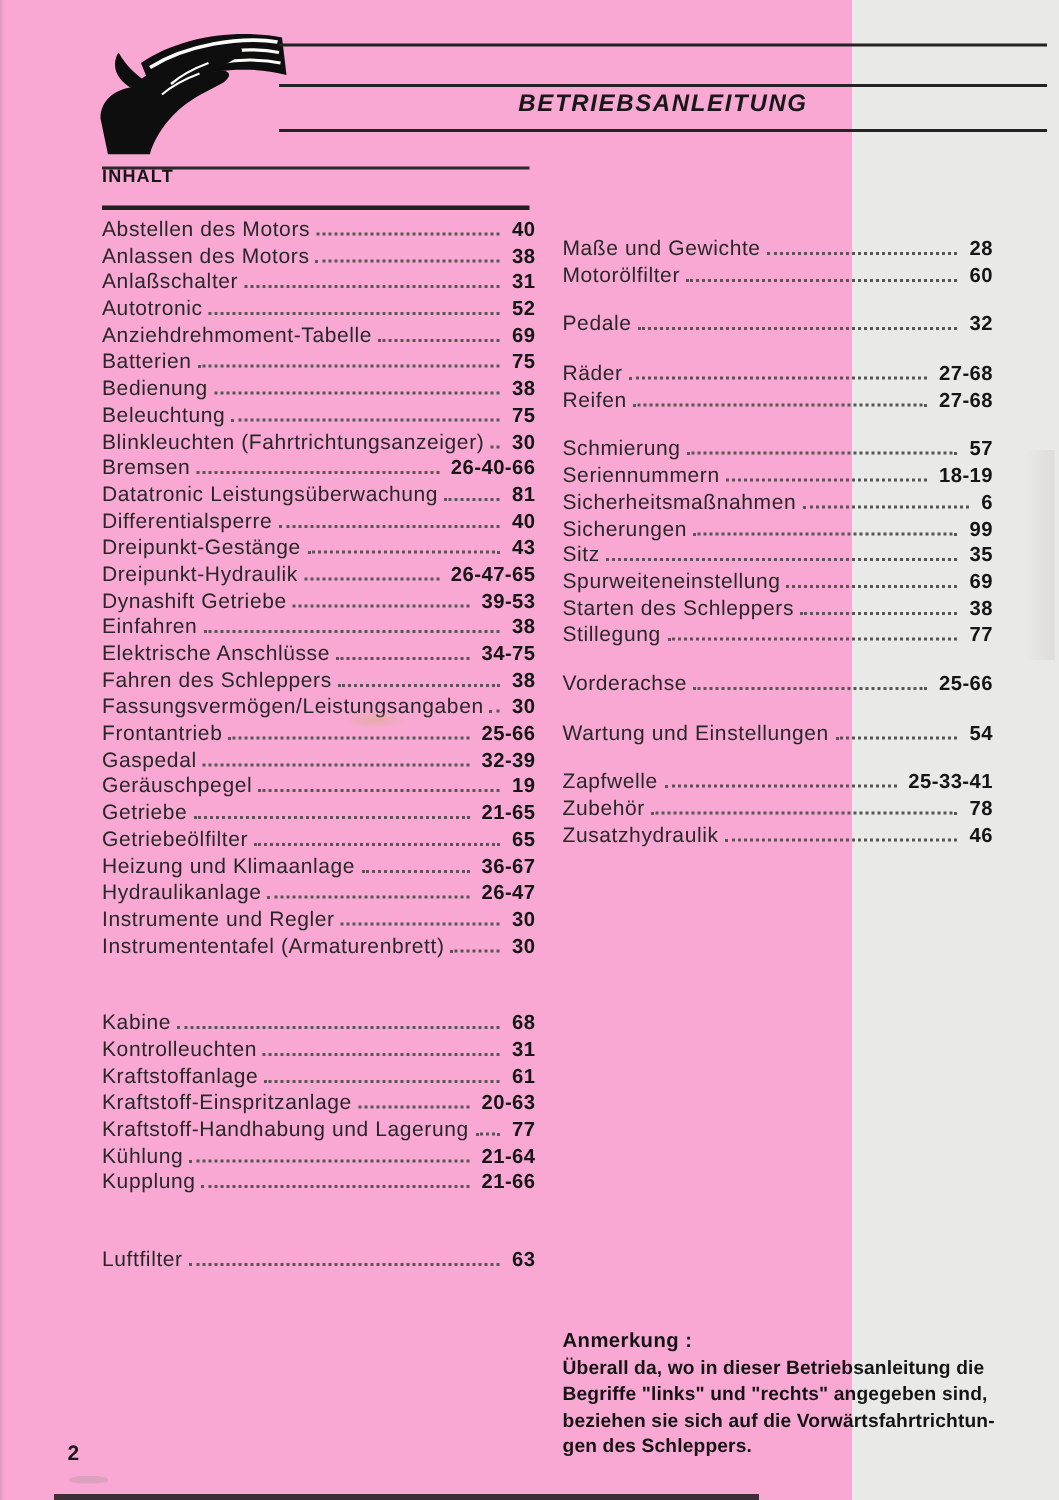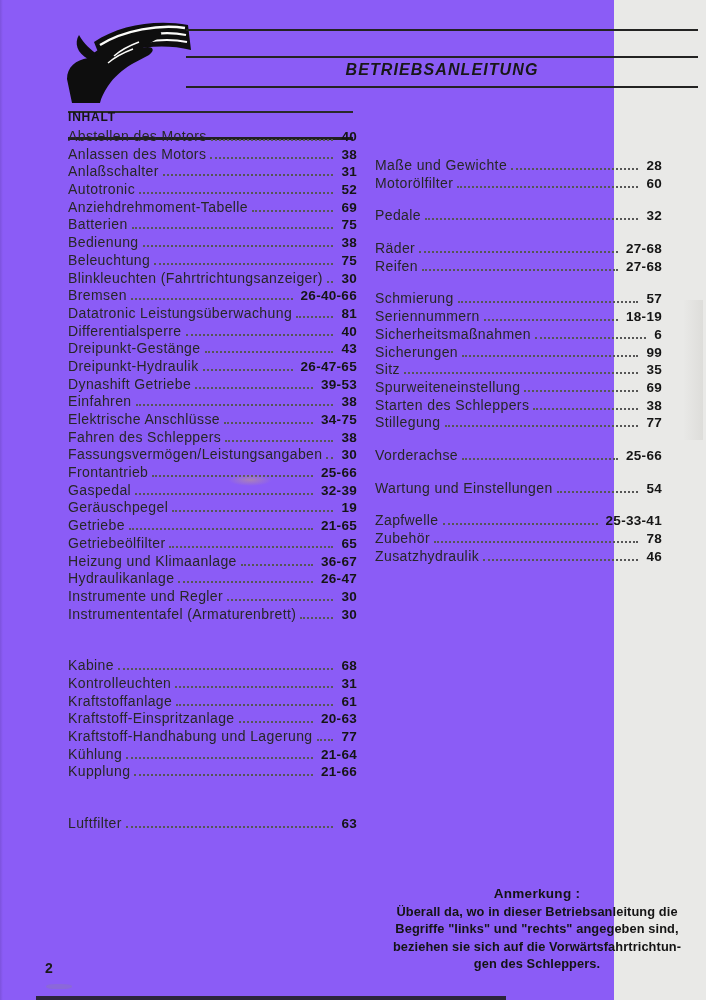--- a/index.html
+++ b/index.html
@@ -2,22 +2,22 @@
 <html><head>
 <meta charset="utf-8">
 <style>
   html,body{margin:0;padding:0;}
   body{
     width:706px;height:1000px;overflow:hidden;
     background:#e9e9e7;
     font-family:"Liberation Sans","DejaVu Sans",sans-serif;
   }
   .page{
-    position:relative;width:614px;height:1000px;
-    background:#8b5cf6;color:#1d1d1d;
+    position:relative;width:568px;height:1000px;
+    background:#f9a8d4;color:#1d1d1d;
   }
   
   .page::before{
     content:"";position:absolute;left:0;top:0;width:3px;height:100%;
     background:linear-gradient(to right,rgba(0,0,0,0.10),rgba(0,0,0,0));
   }
   
   .logo{position:absolute;left:64px;top:15px;width:128px;height:88px;}
   .hline{position:absolute;left:186px;width:512px;height:2px;background:#232323;}
   .hl1{top:29px;}
@@ -30,42 +30,42 @@
   }
   
   .inhalt-line-top{position:absolute;left:68px;top:111px;width:285px;height:1.5px;background:#2a2a2a;}
   .inhalt-title{
     position:absolute;left:68px;top:110px;font-size:12px;font-weight:bold;
     letter-spacing:0.8px;color:#161616;
   }
   .inhalt-line-bottom{position:absolute;left:68px;top:137px;width:285px;height:2.5px;background:#202020;}
   
   .col{position:absolute;}
-  .col-left{left:68px;top:128px;width:289px;}
+  .col-left{left:68px;top:144px;width:289px;}
   .col-right{left:375px;top:157px;width:287px;}
   .toc-group{}
   .col-right .toc-group{margin-top:15px;}
   .col .toc-group:first-child{margin-top:0;}
   .toc-group.wide-gap{margin-top:34px !important;}
   .toc-row{display:flex;align-items:baseline;height:17.7px;}
   .toc-label{
     white-space:nowrap;font-size:14px;letter-spacing:0.4px;color:#272727;
     flex:0 0 auto;
   }
   .leader{
     flex:1 1 auto;min-width:0;
     border-bottom:2px dotted #565656;
     margin:0 8px 4px 4px;
   }
   .toc-pages{
     flex:0 0 auto;white-space:nowrap;
     font-size:13.5px;font-weight:bold;color:#151515;letter-spacing:0.3px;
   }
   
-  .note{position:absolute;left:375px;top:886px;width:324px;text-align:center;}
+  .note{position:absolute;left:375px;top:886px;width:324px;}
   .note-title{font-size:13.5px;font-weight:bold;letter-spacing:0.3px;margin-bottom:2px;color:#141414;}
   .note-line{font-size:12.8px;font-weight:bold;line-height:17.4px;white-space:nowrap;color:#141414;letter-spacing:0.1px;}
   
   .pagenum{position:absolute;left:45px;top:960px;font-size:14px;font-weight:bold;color:#1a1a1a;}
   
   .stain1{position:absolute;left:228px;top:474px;width:44px;height:12px;border-radius:50%;
     background:radial-gradient(ellipse at center,rgba(205,175,110,0.45),rgba(205,175,110,0) 70%);}
   .stain2{position:absolute;left:683px;top:300px;width:20px;height:140px;
     background:linear-gradient(to right,rgba(0,0,0,0),rgba(120,115,105,0.10));}
   .stain3{position:absolute;left:46px;top:984px;width:26px;height:5px;border-radius:40%;

